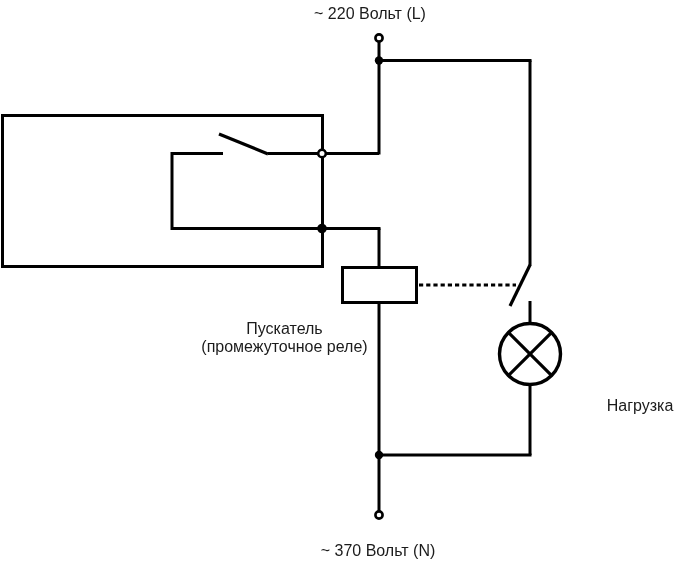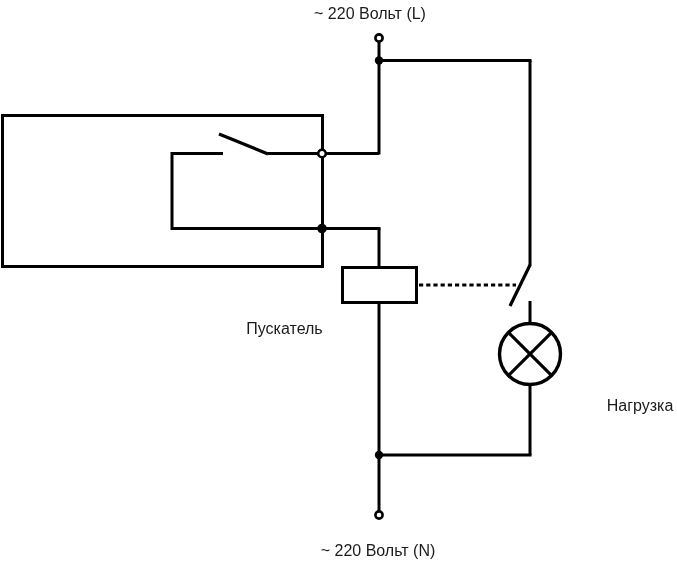--- a/index.html
+++ b/index.html
@@ -67,18 +67,19 @@
     <circle cx="379" cy="38" r="3.6" fill="#fff" stroke-width="2.6"></circle>
     <circle cx="322" cy="153.5" r="3.8" fill="#fff" stroke-width="2.6"></circle>
     <circle cx="379" cy="515" r="3.6" fill="#fff" stroke-width="2.6"></circle>
   </svg>
 
   <div class="label" style="left:270px;top:5px;width:200px">~ 220 Вольт (L)</div>
 
 
   <div class="label multiline" style="left:182px;top:320px;width:205px">
     <div>Пускатель</div>
+    <div>(промежуточное реле)</div>
   </div>
 
   <div class="label" style="left:590px;top:397px;width:100px">Нагрузка</div>
 
-  <div class="label" style="left:278px;top:542px;width:200px">~ 220 Вольт (N)</div>
+  <div class="label" style="left:278px;top:542px;width:200px">~ 370 Вольт (N)</div>
 </div>
 
 </body></html>

